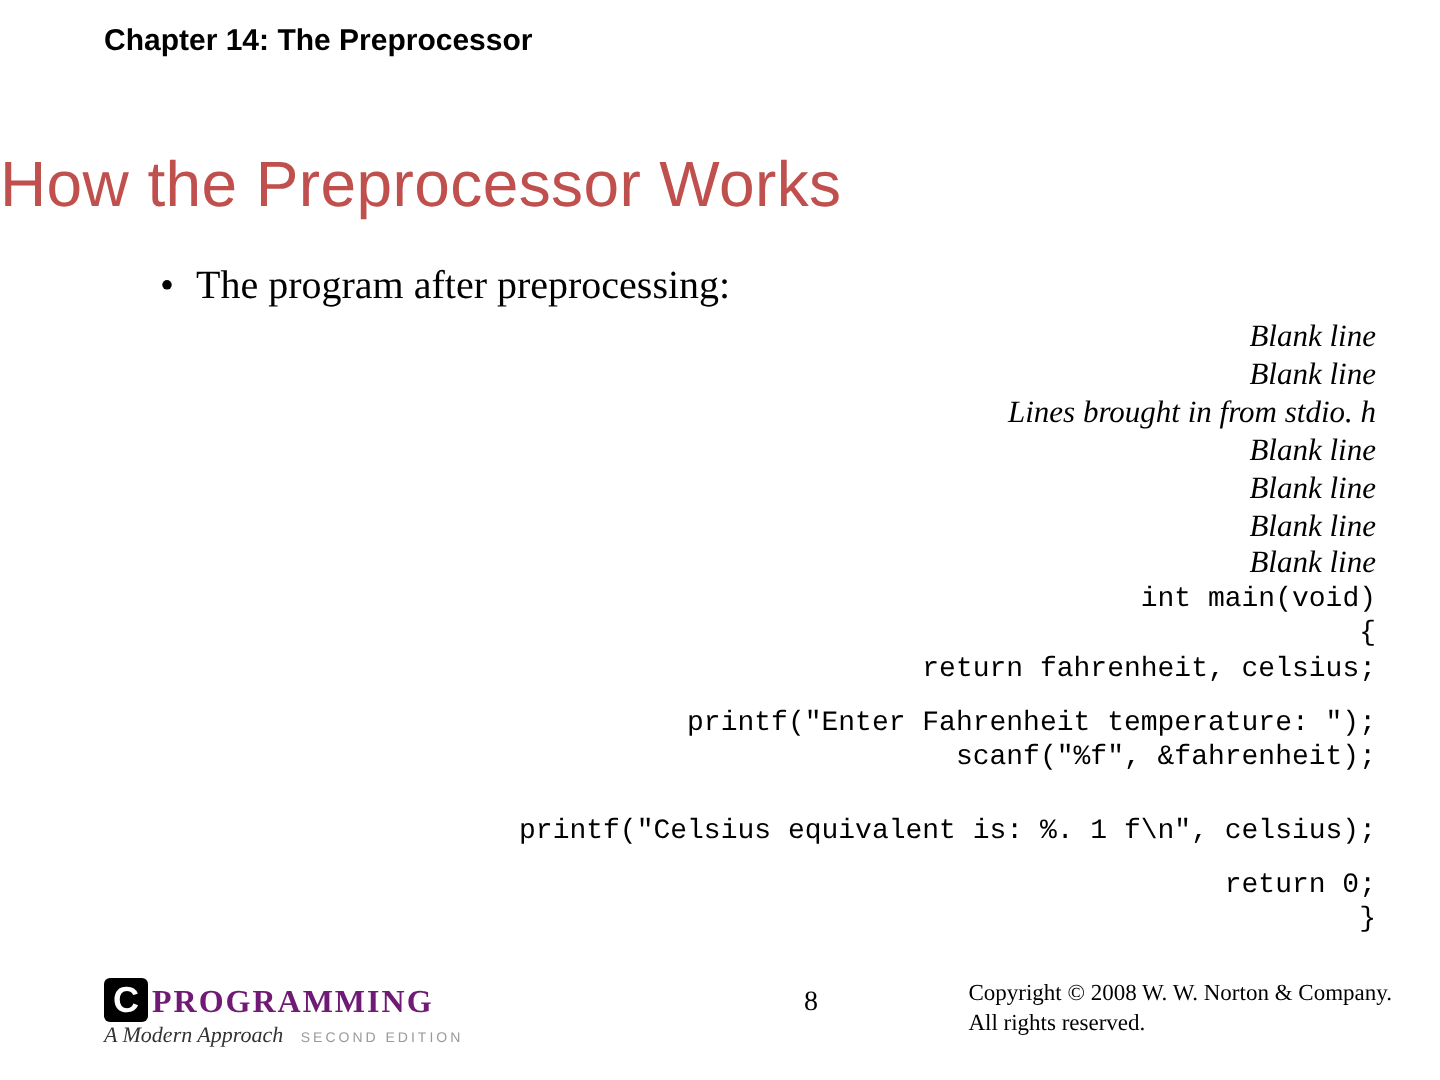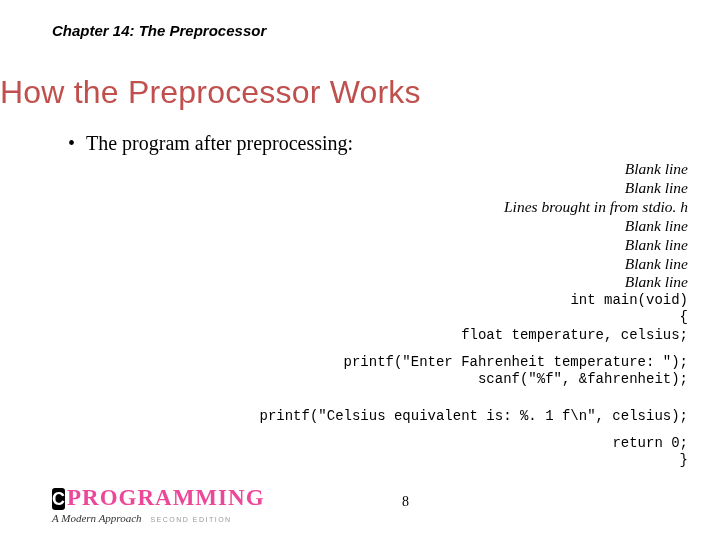--- a/index.html
+++ b/index.html
@@ -1,32 +1,32 @@
 <!DOCTYPE html>
 <html><head>
 <meta charset="utf-8">
 <style>
   * { margin: 0; padding: 0; box-sizing: border-box; }
   html, body { width: 720px; height: 540px; background: #fff; font-family: "Times New Roman", Times, serif; color: #000; }
   .slide { position: relative; width: 720px; height: 540px; }
-  .chapter { position: absolute; top: 22px; left: 52px; font-size: 15px; font-style: italic; font-family: Arial, Helvetica, sans-serif; font-weight: bold; }
+  .chapter { position: absolute; top: 12px; left: 52px; font-size: 15px; font-family: Arial, Helvetica, sans-serif; font-weight: bold; }
   .title { position: absolute; top: 74px; left: 0; width: 720px; text-align: left; font-size: 32px; font-family: Arial, Helvetica, sans-serif; color: #c0504d; letter-spacing: 0.2px; }
-  .bullet-row { position: absolute; top: 132px; left: 68px; font-size: 20px; }
+  .bullet-row { position: absolute; top: 132px; left: 80px; font-size: 20px; }
   .bullet-dot { display: inline-block; width: 18px; vertical-align: top; }
   .code-block { position: absolute; top: 160px; left: 52px; width: 636px; font-size: 15.5px; line-height: 1.22; }
   .italic { font-style: italic; font-family: "Times New Roman", Times, serif; }
   .mono { font-family: "Courier New", Courier, monospace; font-size: 14px; }
   .code-line { white-space: pre; text-align: right; }
   .ind { padding-left: 28px; }
   .gap { height: 10px; }
   .footer { position: absolute; bottom: 16px; left: 52px; right: 24px; height: 44px; }
   .logo { position: absolute; left: 0; bottom: 0; width: 210px; }
   .logo-top { display: flex; align-items: baseline; gap: 2px; }
   .logo-c { display: inline-block; width: 22px; height: 22px; background: #000; border-radius: 3px; color: #fff; font-family: Arial, Helvetica, sans-serif; font-weight: bold; font-size: 18px; text-align: center; line-height: 22px; }
-  .logo-prog { font-family: "Times New Roman", serif; font-weight: bold; font-size: 23px; letter-spacing: 1px; color: #ec4899; }
+  .logo-prog { font-family: "Times New Roman", serif; font-weight: bold; font-size: 16px; letter-spacing: 1px; color: #701a75; }
   .logo-sub { margin-top: 1px; font-family: "Times New Roman", serif; font-style: italic; font-size: 11px; color: #333; }
   .logo-ed { font-family: Arial, sans-serif; font-style: normal; font-size: 7px; color: #999; letter-spacing: 1.5px; margin-left: 6px; }
   .pagenum { position: absolute; left: 350px; bottom: 14px; font-size: 14px; font-family: "Times New Roman", serif; }
   .copyright { position: absolute; right: 0; bottom: 4px; font-size: 11.5px; font-family: "Times New Roman", serif; line-height: 1.3; text-align: left; }
 </style>
 </head>
 <body>
 
 <div class="slide">
 
@@ -41,21 +41,21 @@
   <div class="code-block">
     <div class="italic code-line">Blank line</div>
     <div class="italic code-line">Blank line</div>
     <div class="italic code-line">Lines brought in from stdio. h</div>
     <div class="italic code-line">Blank line</div>
     <div class="italic code-line">Blank line</div>
     <div class="italic code-line">Blank line</div>
     <div class="italic code-line">Blank line</div>
     <div class="mono code-line">int main(void)</div>
     <div class="mono code-line">{</div>
-    <div class="mono code-line ind">float temperature, celsius;</div>
+    <div class="mono code-line ind">return fahrenheit, celsius;</div>
     <div class="gap"></div>
     <div class="mono code-line ind">printf("Enter Fahrenheit temperature: ");</div>
     <div class="mono code-line ind">scanf("%f", &amp;fahrenheit);</div>
     <div class="gap"></div>
     <div class="gap"></div>
     <div class="mono code-line ind">printf("Celsius equivalent is: %. 1 f\n", celsius);</div>
     <div class="gap"></div>
     <div class="mono code-line ind">return 0;</div>
     <div class="mono code-line">}</div>
   </div>
@@ -65,15 +65,19 @@
       <div class="logo-top">
         <span class="logo-c">C</span>
         <span class="logo-prog">PROGRAMMING</span>
       </div>
       <div class="logo-sub">
         <span>A Modern Approach</span>
         <span class="logo-ed">SECOND EDITION</span>
       </div>
     </div>
     <div class="pagenum">8</div>
+    <div class="copyright">
+      <div>Copyright © 2008 W. W. Norton &amp; Company.</div>
+      <div>All rights reserved.</div>
+    </div>
   </div>
 
 </div>
 
 </body></html>

